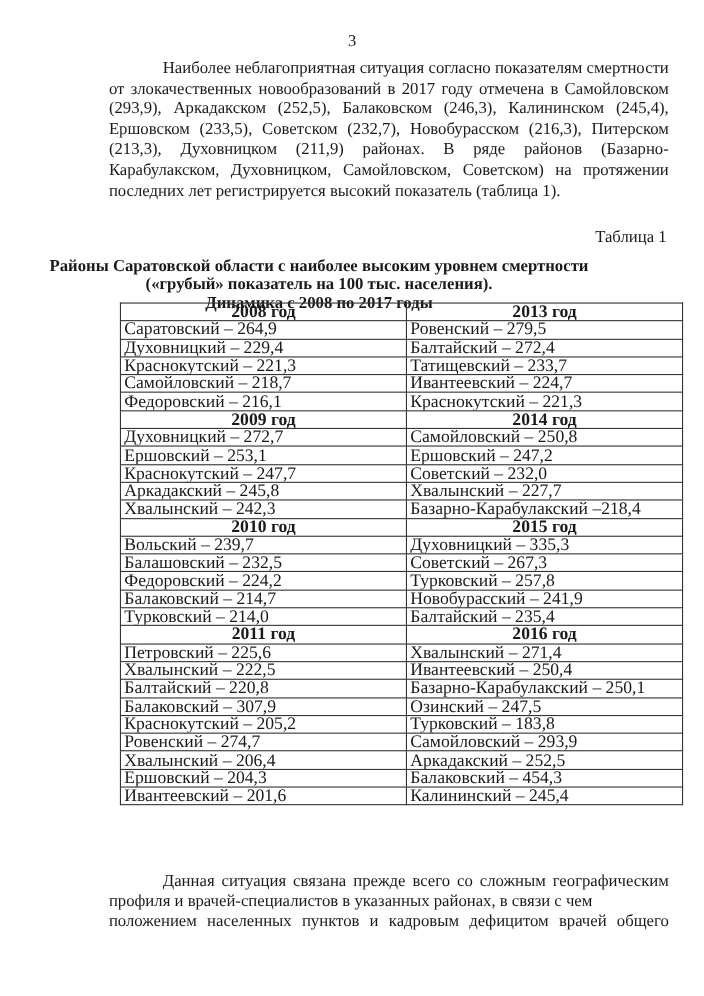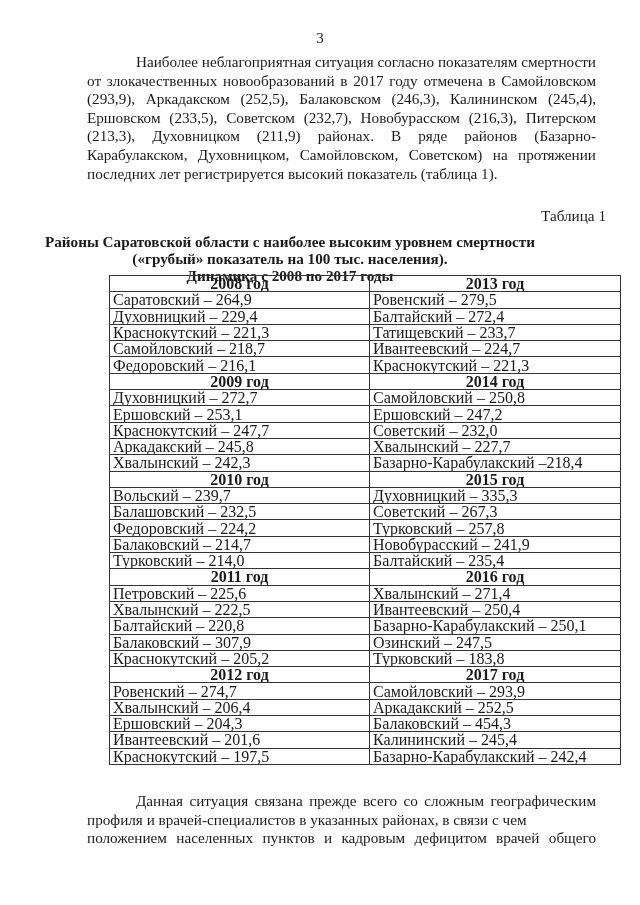--- a/index.html
+++ b/index.html
@@ -6,21 +6,21 @@
   body {
     width: 640px; height: 905px; position: relative; overflow: hidden;
     font-family: "Liberation Serif", "DejaVu Serif", serif;
     color: #1a1a1a;
   }
   .page-number {
     position: absolute; top: 30px; left: 0; width: 640px;
     text-align: center; font-size: 15px;
   }
   .para {
-    position: absolute; left: 87px; width: 509px;
+    position: absolute; left: 99px; width: 509px;
     font-size: 15.2px; line-height: 18.6px; text-align: justify;
     text-align-last: left;
   }
   .para .line { display: block; text-align: justify; text-align-last: justify; white-space: nowrap; }
   .para .line.last { text-align-last: left; }
   .para .line.indent { text-indent: 49px; }
   #para1 { top: 53px; }
   #para2 { top: 792px; }
   .table-caption {
     position: absolute; top: 207px; right: 34px;
@@ -164,43 +164,35 @@
       </tr>
       <tr>
         <td>Балаковский – 307,9</td>
         <td>Озинский – 247,5</td>
       </tr>
       <tr>
         <td>Краснокутский – 205,2</td>
         <td>Турковский – 183,8</td>
       </tr>
       <tr>
-        <td class="year">2012 год</td>
-        <td class="year">2017 год</td>
-      </tr>
-      <tr>
         <td>Ровенский – 274,7</td>
         <td>Самойловский – 293,9</td>
       </tr>
       <tr>
         <td>Хвалынский – 206,4</td>
         <td>Аркадакский – 252,5</td>
       </tr>
       <tr>
         <td>Ершовский – 204,3</td>
         <td>Балаковский – 454,3</td>
       </tr>
       <tr>
         <td>Ивантеевский – 201,6</td>
         <td>Калининский – 245,4</td>
       </tr>
-      <tr>
-        <td>Краснокутский – 197,5</td>
-        <td>Базарно-Карабулакский – 242,4</td>
-      </tr>
     </tbody>
 </table>
 
 <div class="para" id="para2">
     <span class="line indent">Данная ситуация связана прежде всего со сложным географическим</span>
     <span class="line last">профиля и врачей-специалистов в указанных районах, в связи с чем</span>
     <span class="line">положением населенных пунктов и кадровым дефицитом врачей общего</span>
   </div>
 
 </body></html>

